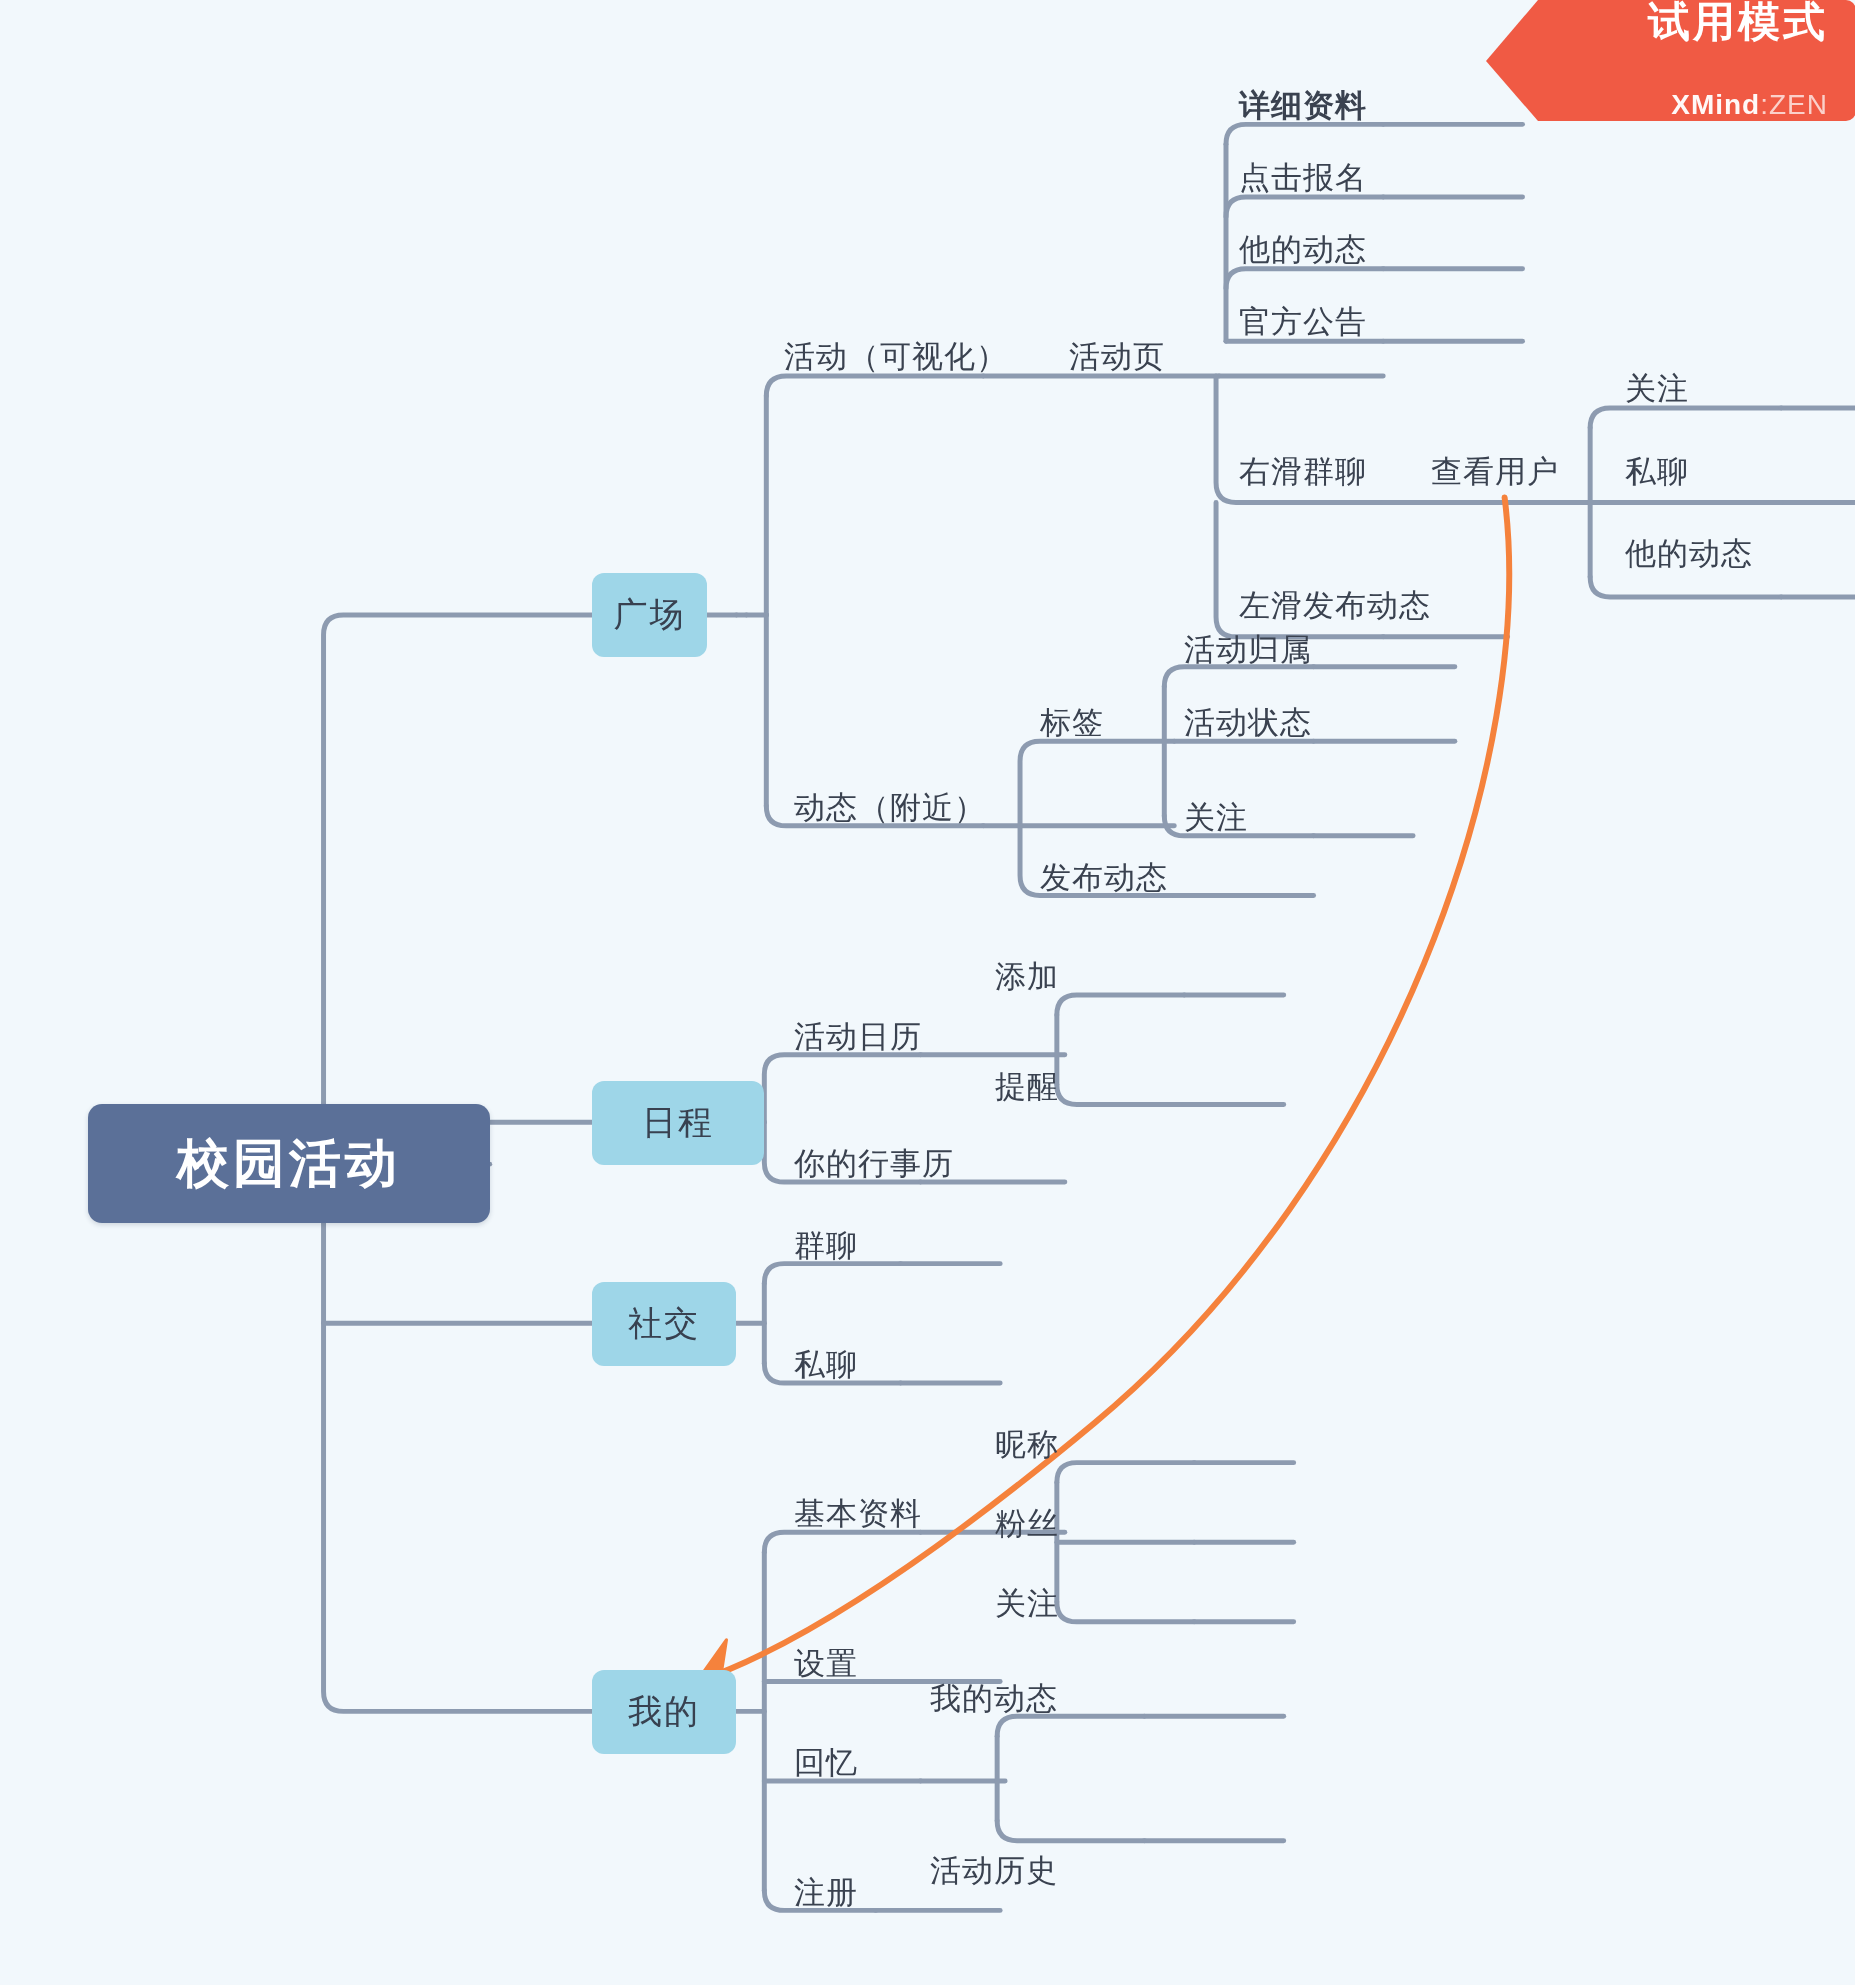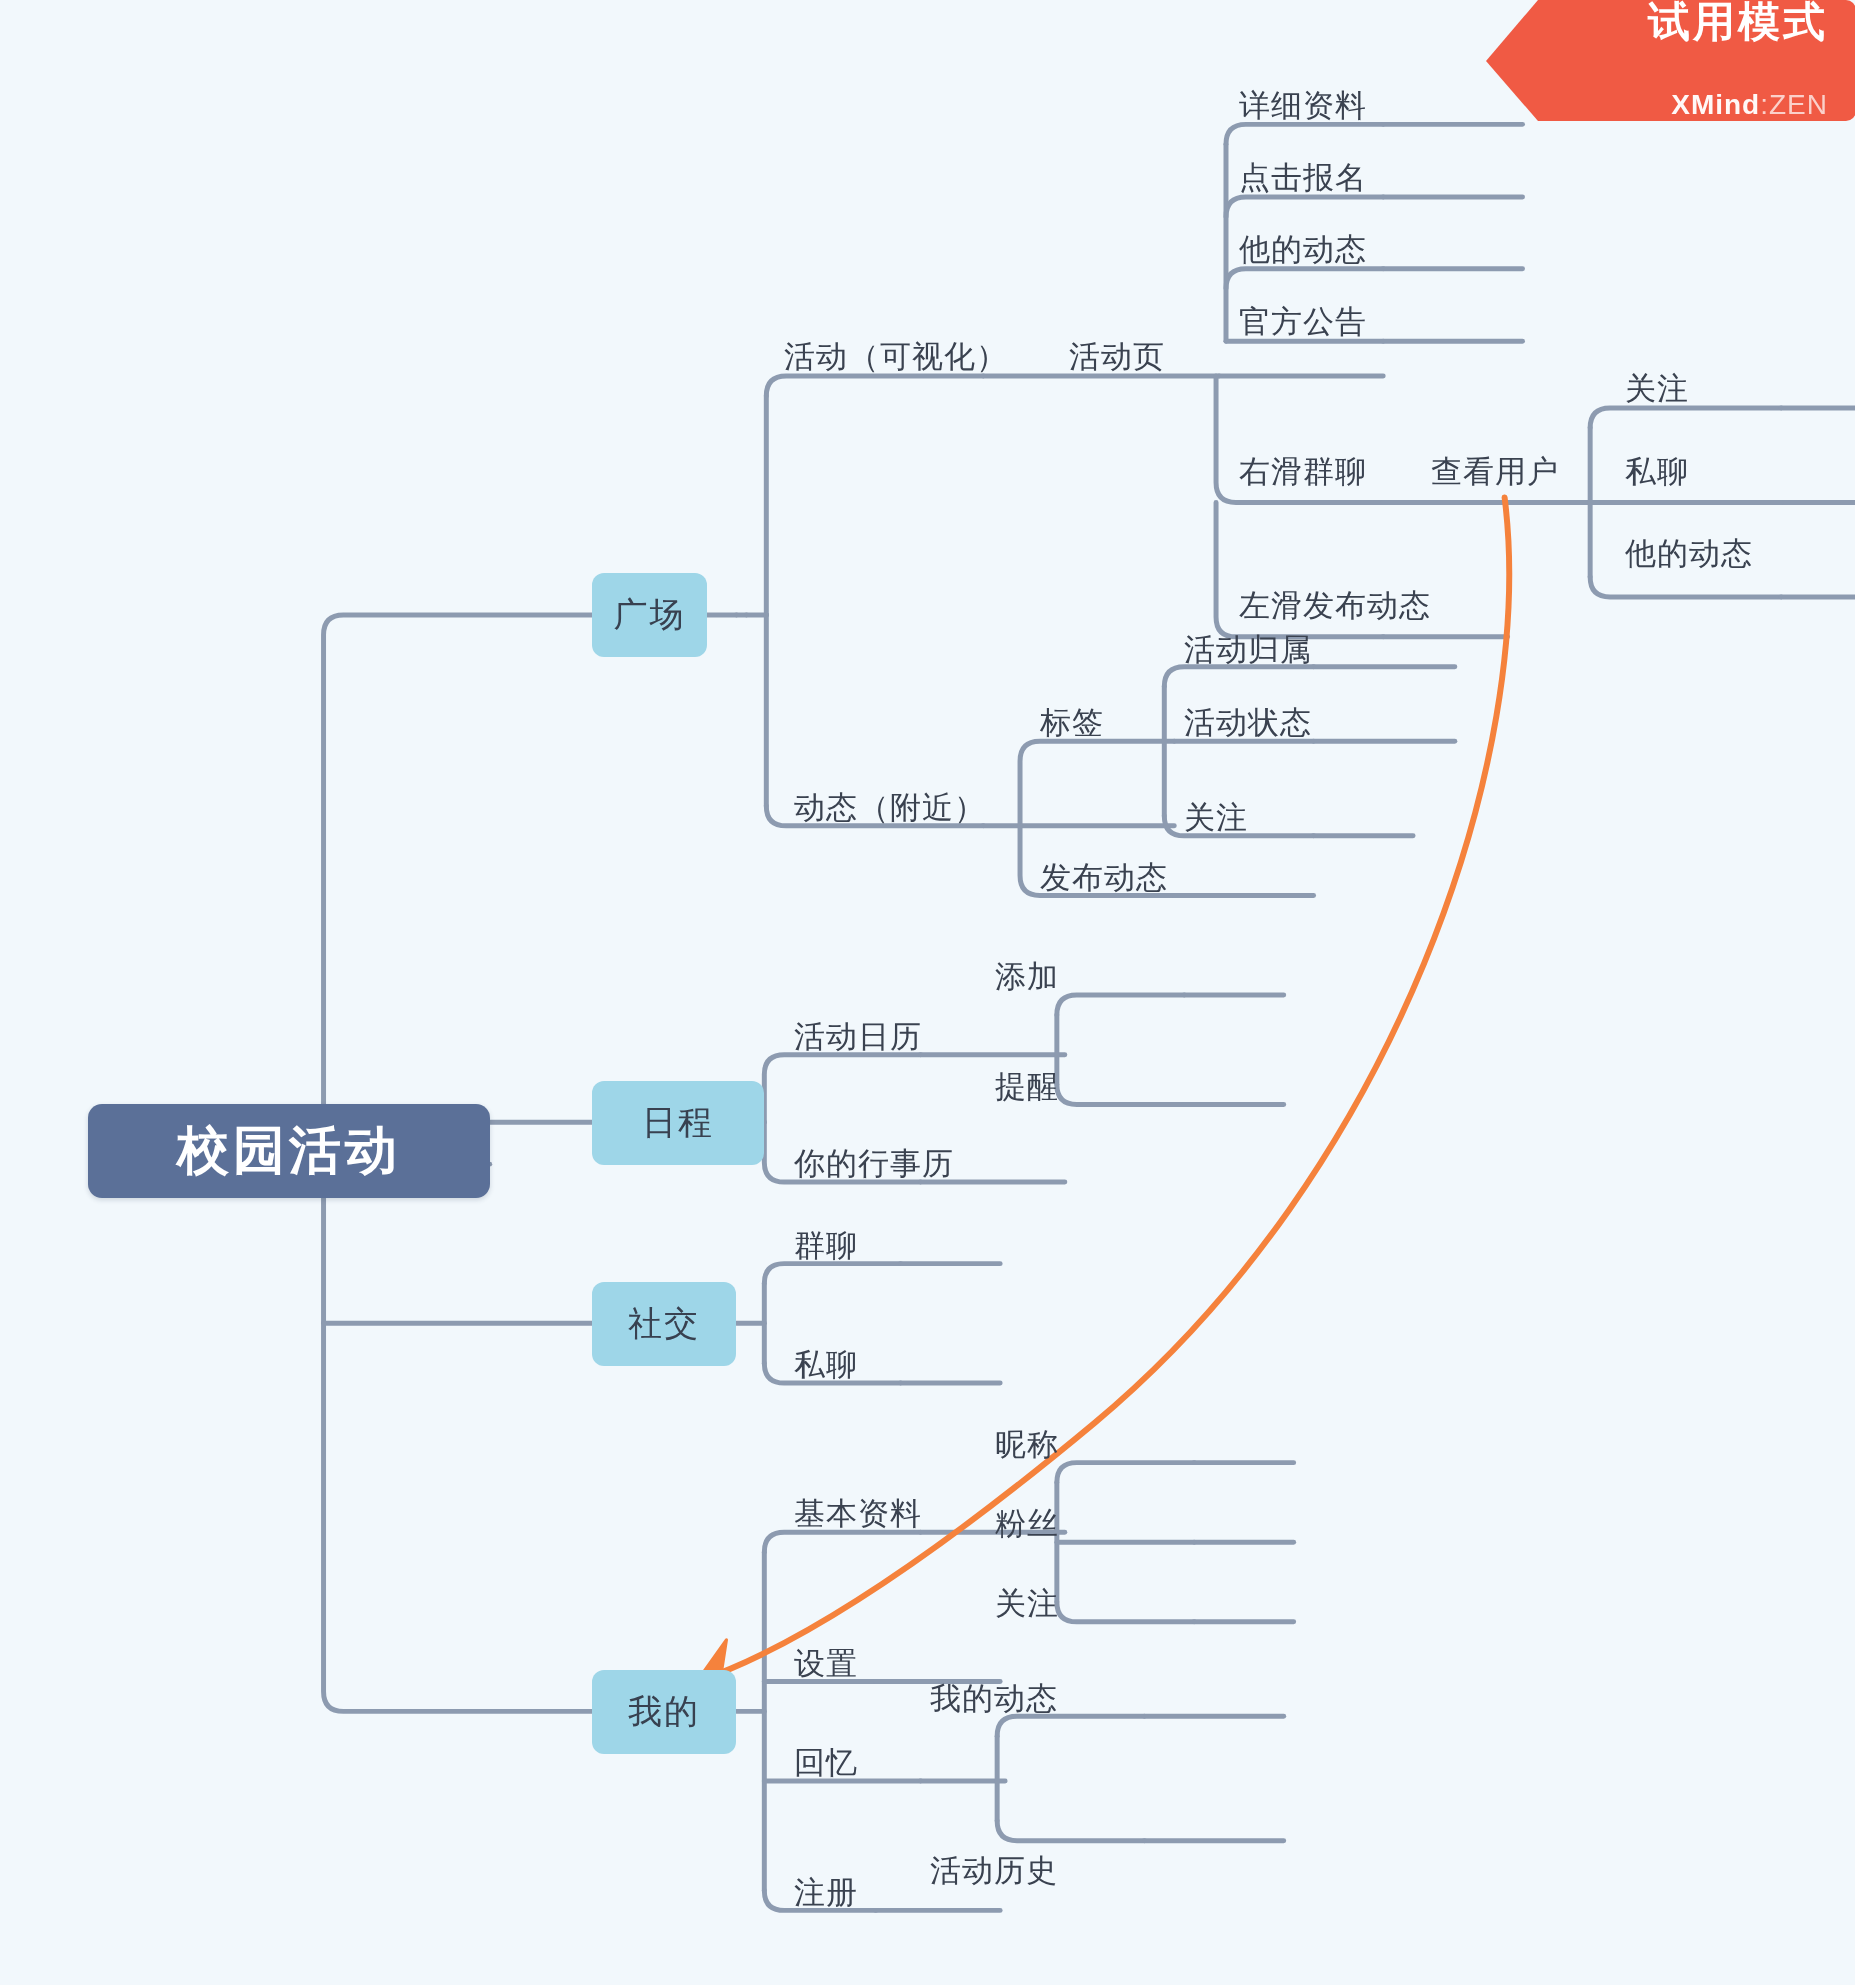--- a/index.html
+++ b/index.html
@@ -230,31 +230,31 @@
       <path d="M 1062 1550 L 1200 1550"></path>
       <path d="M 1598 505 L 1790 505"></path>
     </g>
 
     <g fill="none">
       <path d="M 1512 500 C 1545 760 1400 1180 1100 1430 C 920 1580 790 1660 700 1690" stroke="#f5823c" stroke-width="6" stroke-linecap="round"></path>
       <path d="M 700 1690 L 730 1648 L 722 1700 Z" fill="#f5823c" stroke="#f5823c" stroke-width="3" stroke-linejoin="round"></path>
     </g>
   </svg>
 
-  <div class="node root-node" style="left:88px; top:1104px; width:402px; height:94px;">校园活动</div>
+  <div class="node root-node" style="left:88px; top:1104px; width:402px; height:119px;">校园活动</div>
 
   <div class="node l1-node" style="left:592px; top:573px; width:115px; height:84px;">广场</div>
   <div class="node l1-node" style="left:592px; top:1081px; width:172px; height:84px;">日程</div>
   <div class="node l1-node" style="left:592px; top:1282px; width:144px; height:84px;">社交</div>
   <div class="node l1-node" style="left:592px; top:1670px; width:144px; height:84px;">我的</div>
 
   <div class="node t-node" style="left:784px; top:338px; height:36px;">活动（可视化）</div>
   <div class="node t-node" style="left:1069px; top:338px; height:36px;">活动页</div>
 
-  <div class="node t-node" style="left:1239px; top:87px; height:36px;">详细资料</div>
+  <div class="node t-node" style="left:1239px; top:87px; height:36px;font-weight:bold;">详细资料</div>
   <div class="node t-node" style="left:1239px; top:159px; height:36px;">点击报名</div>
   <div class="node t-node" style="left:1239px; top:231px; height:36px;">他的动态</div>
   <div class="node t-node" style="left:1239px; top:303px; height:36px;">官方公告</div>
 
   <div class="node t-node" style="left:1239px; top:453px; height:36px;">右滑群聊</div>
   <div class="node t-node" style="left:1431px; top:453px; height:36px;">查看用户</div>
 
   <div class="node t-node" style="left:1625px; top:370px; height:36px;">关注</div>
   <div class="node t-node" style="left:1625px; top:453px; height:36px;">私聊</div>
   <div class="node t-node" style="left:1625px; top:535px; height:36px;">他的动态</div>

